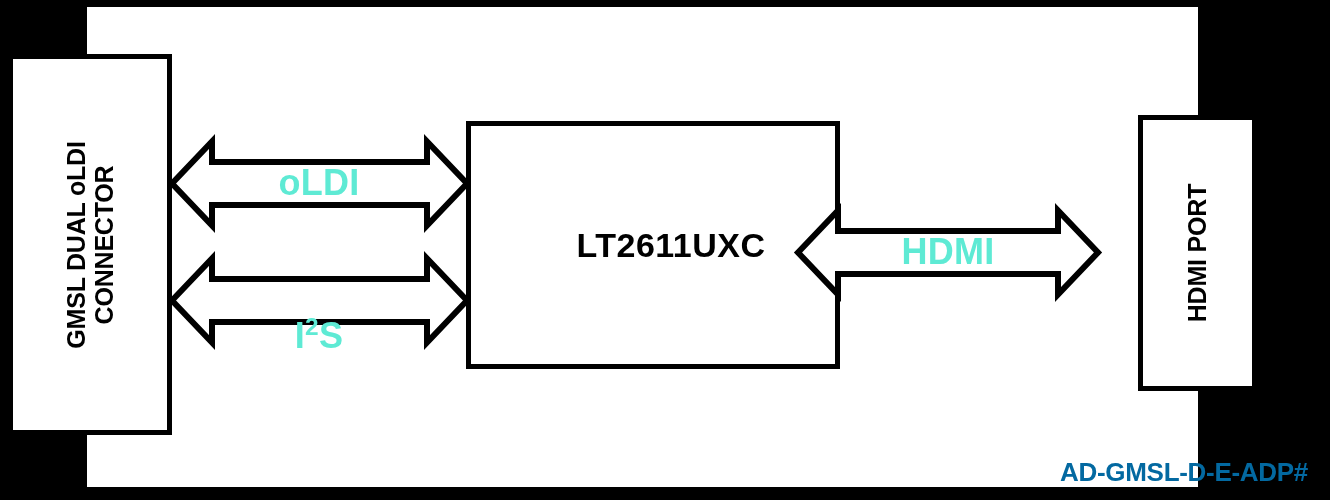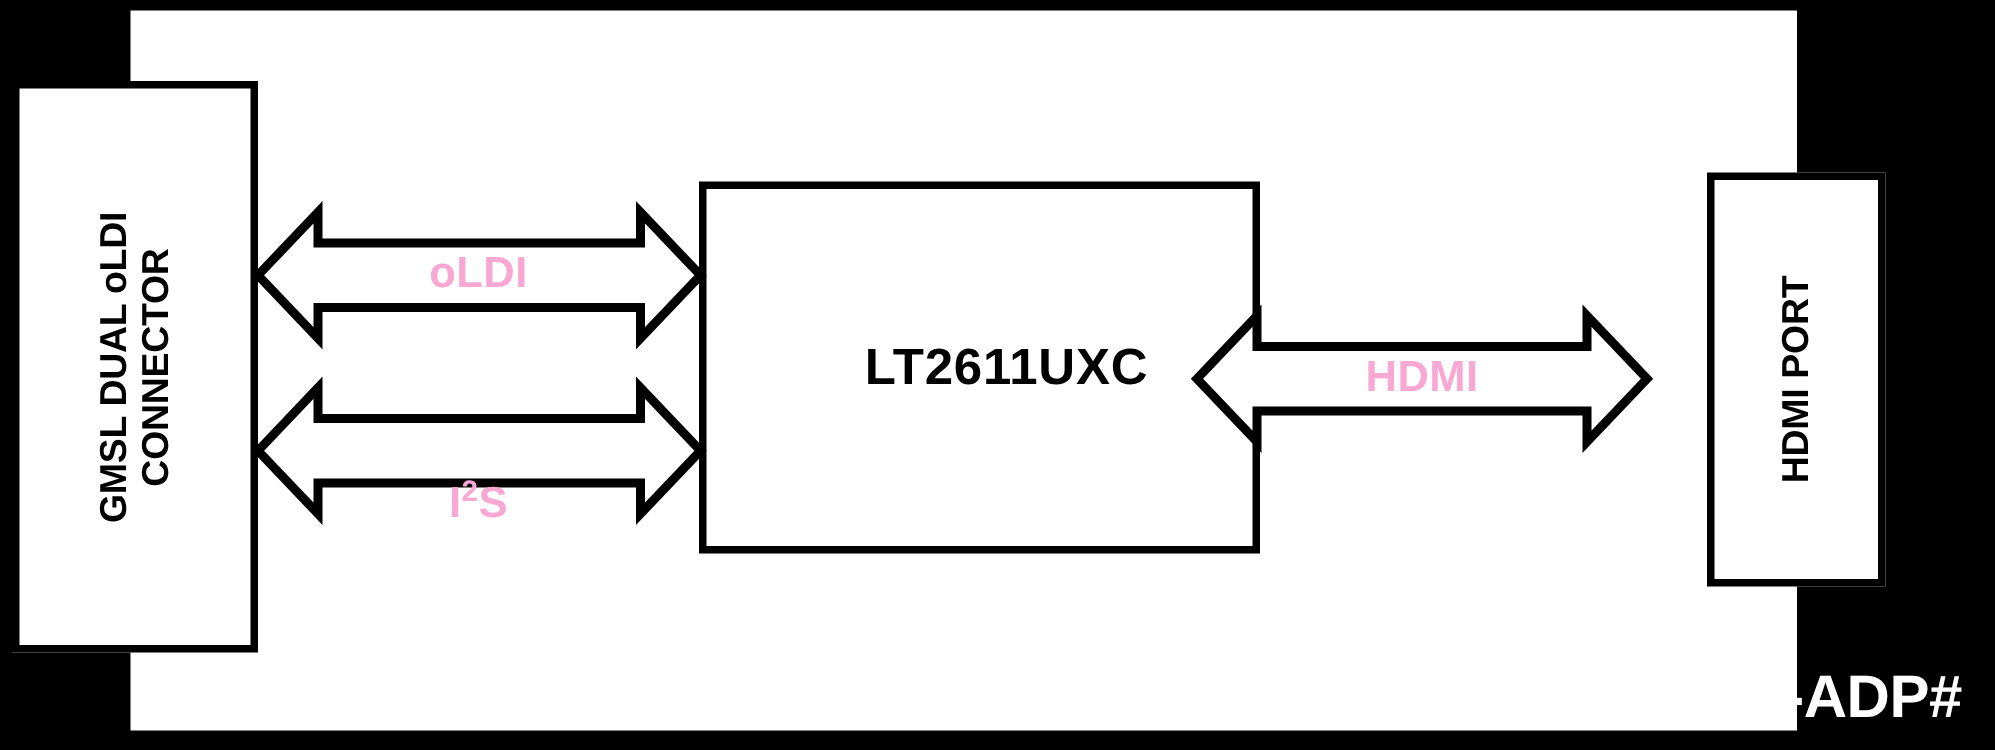--- a/index.html
+++ b/index.html
@@ -73,39 +73,39 @@
   .arrow {
     position: absolute;
   }
   .arrow svg {
     display: block;
     overflow: visible;
   }
   .arrow-label {
     position: absolute;
     font-weight: bold;
-    font-size: 29px;
-    color: #f9a8d4;
+    font-size: 36px;
+    color: #5eead4;
     white-space: nowrap;
     transform: translate(-50%, -50%);
     letter-spacing: 0.3px;
   }
   .arrow-label sup {
     font-size: 0.68em;
     vertical-align: super;
     line-height: 0;
   }
   
   #board-title {
     position: absolute;
     right: 22px;
     bottom: 12px;
     font-weight: bold;
-    font-size: 40px;
-    color: #ffffff;
+    font-size: 26px;
+    color: #0369a1;
     white-space: nowrap;
     letter-spacing: -0.3px;
   }
 </style>
 </head>
 <body>
 
 <div id="canvas">
 
   <div id="board"></div>

